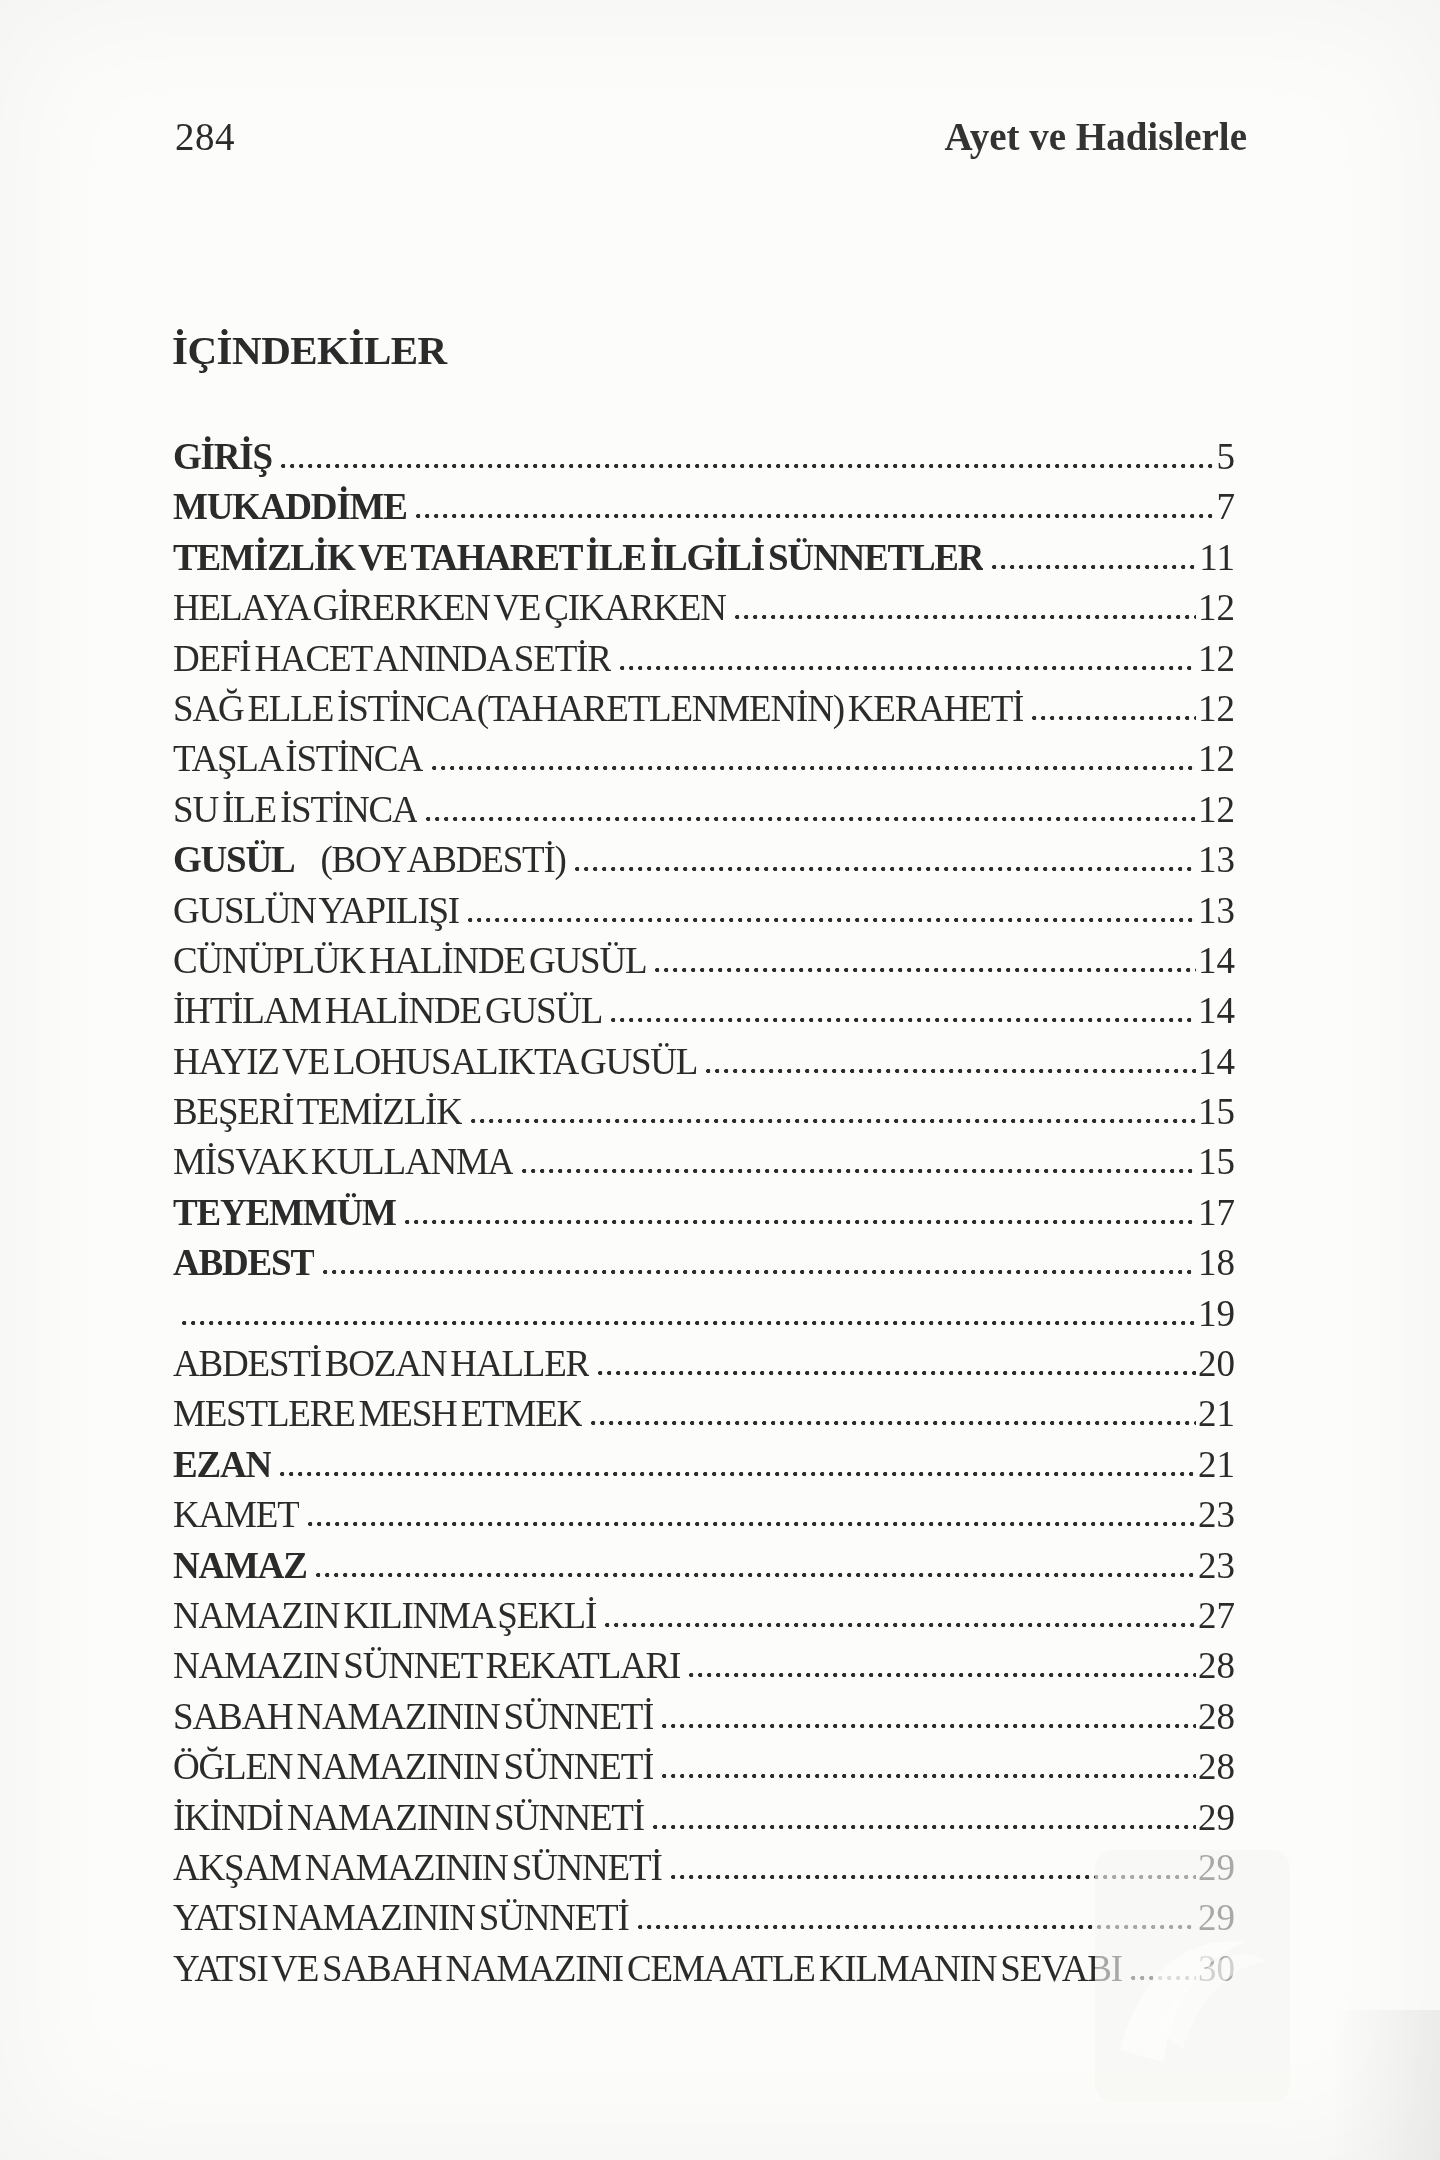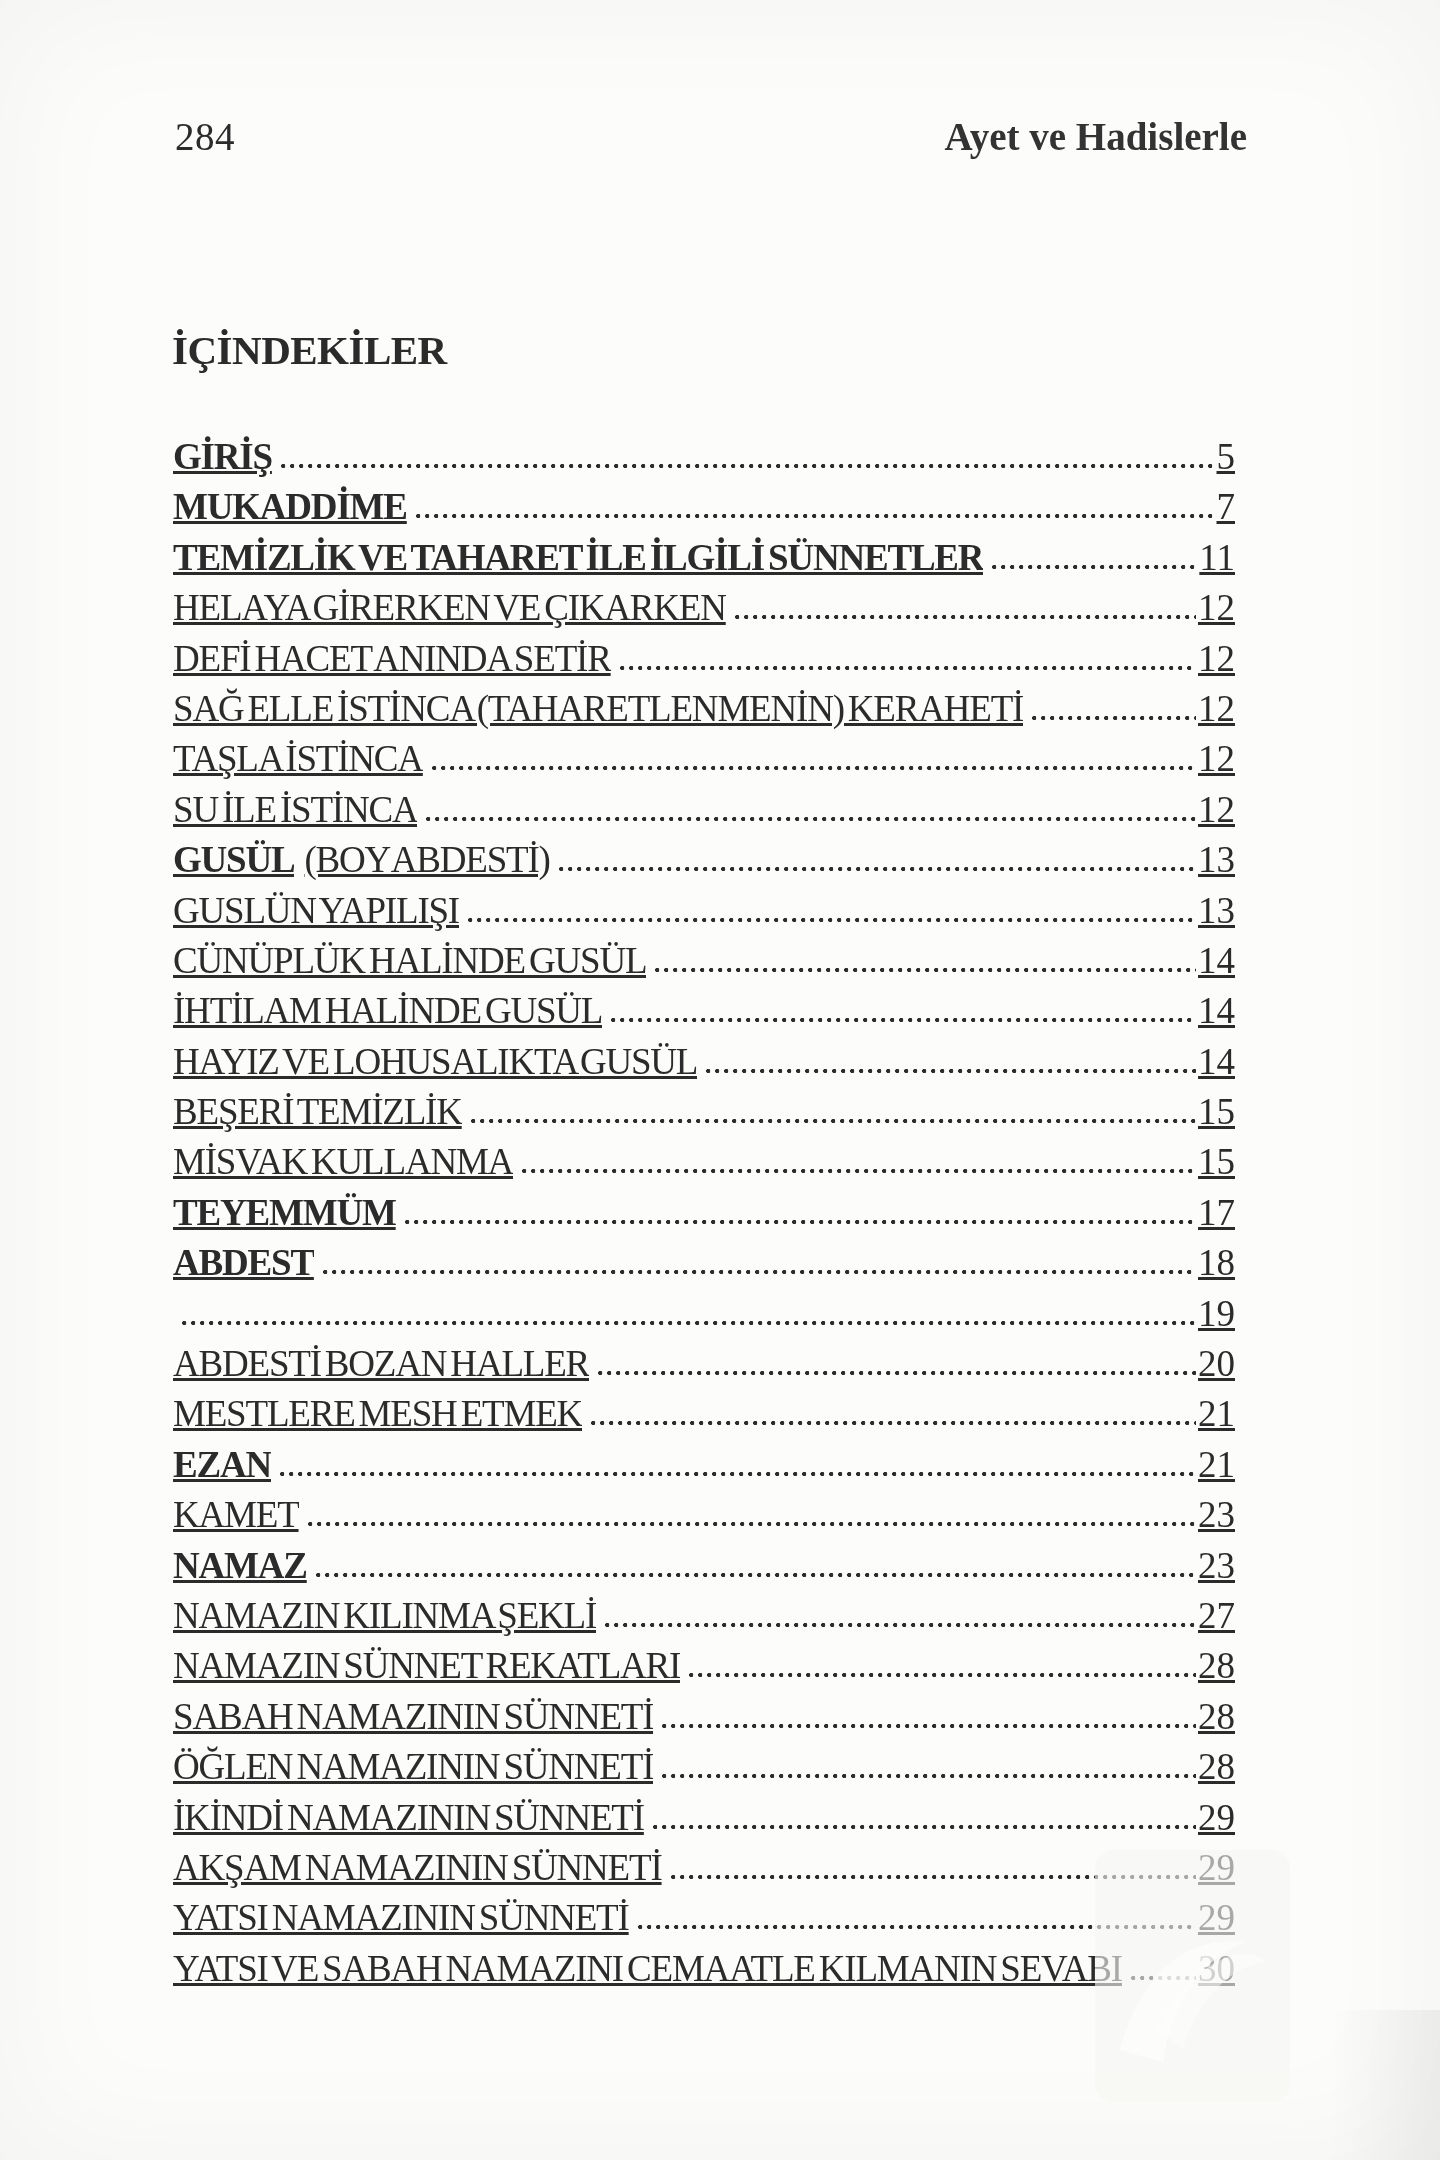--- a/index.html
+++ b/index.html
@@ -32,26 +32,25 @@
   
   .toc{
     position:absolute;top:436px;left:173px;right:205px;
   }
   .toc-row{
     display:flex;align-items:baseline;
     height:50.4px;
     font-size:37px;line-height:1.15;
     letter-spacing:-1.2px;word-spacing:-4px;
     white-space:nowrap;
-    text-decoration:underline;
   }
   .seg{flex:0 1 auto;overflow:hidden;}
   .seg-bold{font-weight:700;}
   .seg-bold:empty,.seg-normal:empty{display:none;}
-  .seg-normal.gap{margin-left:10px;}
+  .seg-normal.gap{margin-left:26px;}
   .leader{
     flex:1 1 auto;min-width:10px;height:6px;
     margin:0 2px 0 9px;
     background-image:radial-gradient(circle at 2.2px 3px,#2c2c2c 1.9px,rgba(0,0,0,0) 2.4px);
     background-size:9px 6px;
     background-repeat:repeat-x;
     background-position:left bottom;
   }
   .pg{flex:0 0 auto;letter-spacing:0;}
   

